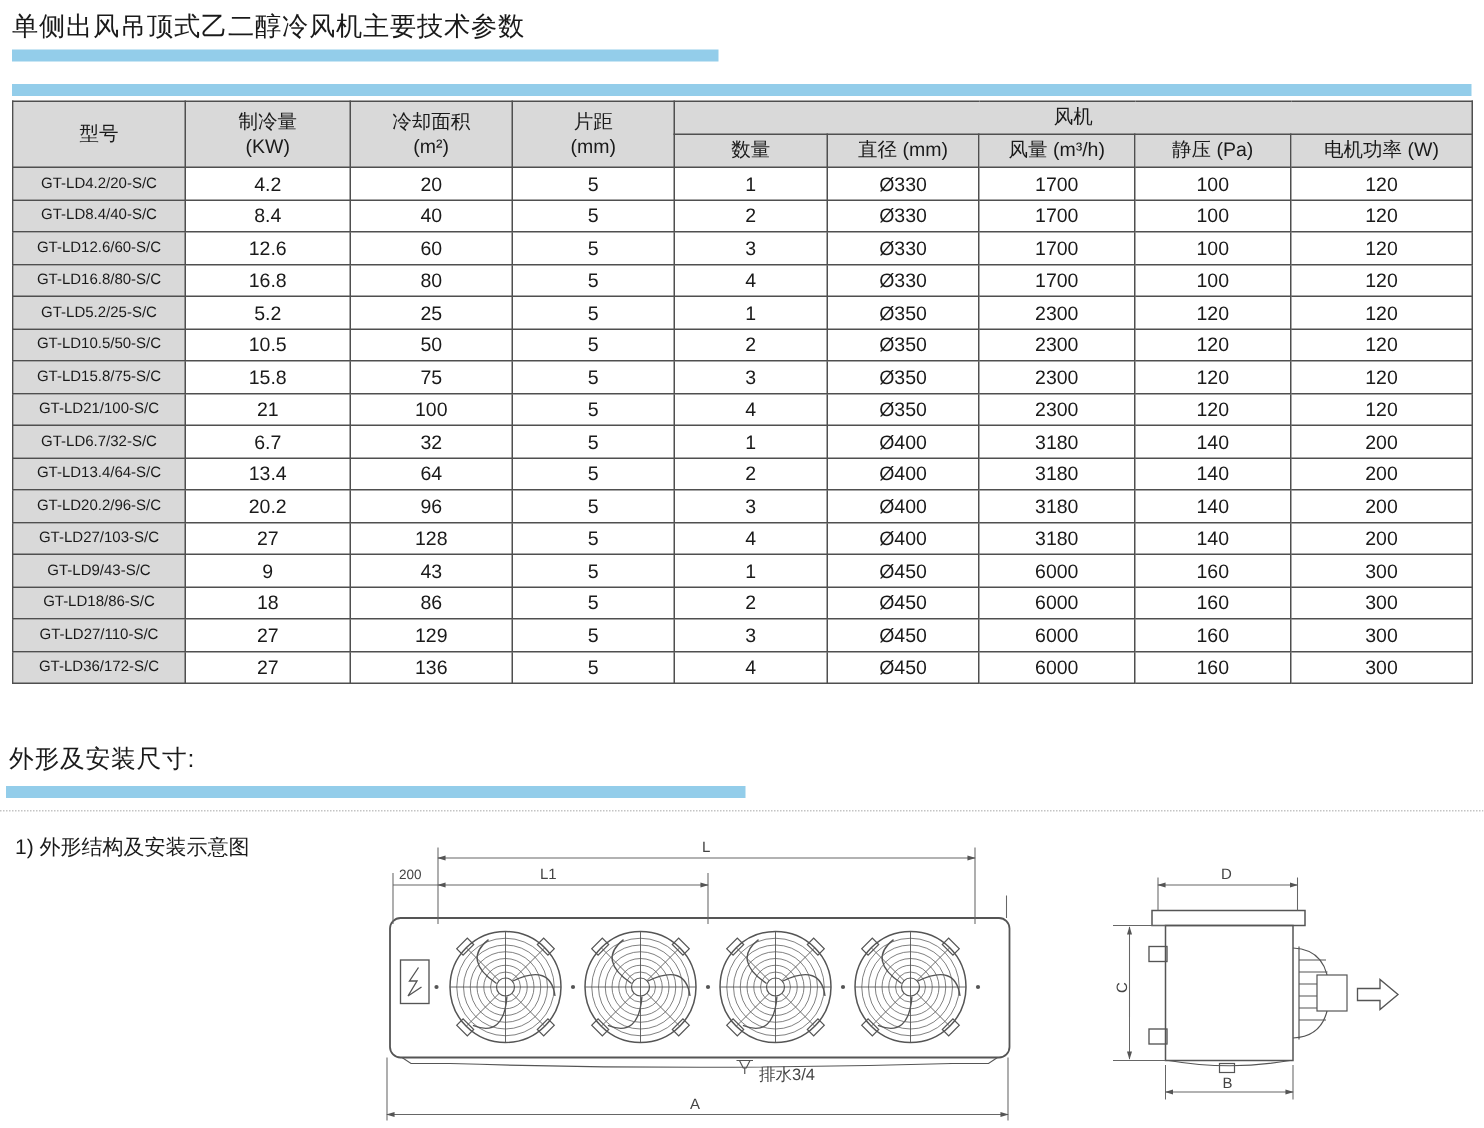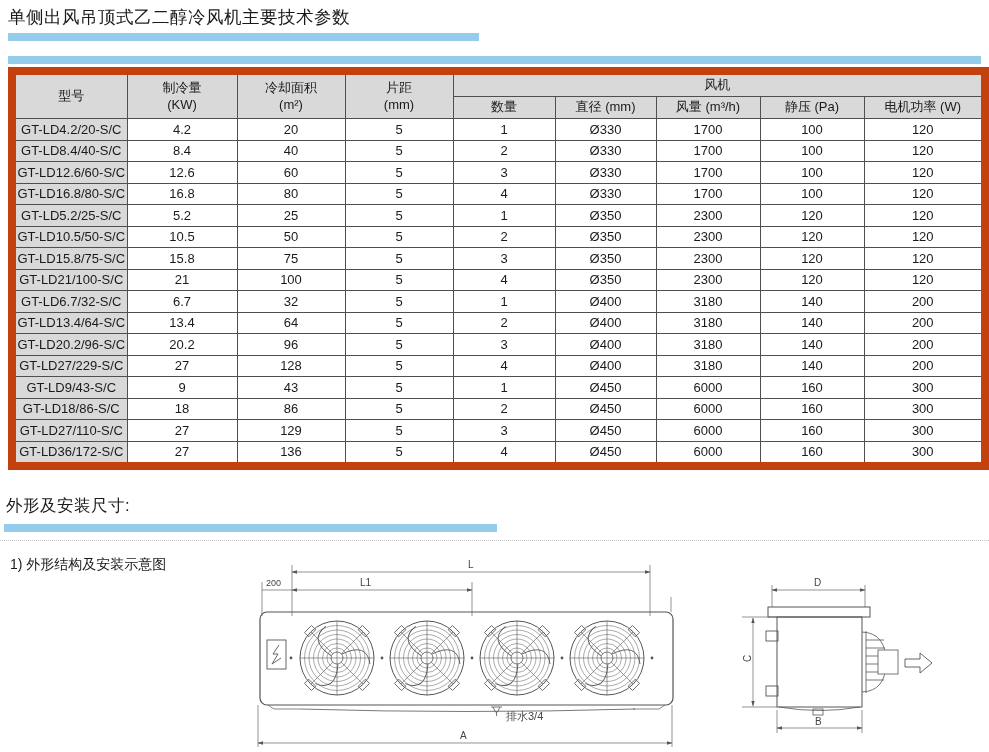--- a/index.html
+++ b/index.html
@@ -6,26 +6,26 @@
   body{
     width:989px;height:752px;position:relative;background:#fff;
     font-family:"Liberation Sans","DejaVu Sans",sans-serif;color:#1a1a1a;overflow:hidden;
   }
   .abs{position:absolute;}
   #page-title{left:8px;top:5px;font-size:17.5px;font-weight:normal;letter-spacing:.5px;}
   .accent-bar{height:8px;background:#93cdea;}
   #bar-title{left:8px;top:33px;width:471px;}
   #bar-table{left:8px;top:56px;width:973px;}
   #spec-table{left:8px;top:67px;width:973px;border-collapse:collapse;table-layout:fixed;
-    border:8px solid #c2410c;font-size:13px;}
+    border:1px solid #c2410c;font-size:13px;}
   #spec-table th,#spec-table td{
     border:1px solid #4f4f4f;text-align:center;vertical-align:middle;
     padding:0 1px;height:20.5px;font-weight:normal;white-space:nowrap;overflow:hidden;}
   #spec-table thead th{background:#d9d9d9;height:21px;line-height:1.25;}
-  #spec-table td.model-col{background:#d9d9d9;font-size:13px;}
+  #spec-table td.model-col{background:#d9d9d9;font-size:10px;}
   #section-title{left:6px;top:495px;font-size:16.5px;font-weight:normal;letter-spacing:.5px;}
   #bar-section{left:4px;top:524px;width:493px;}
   #dot-sep{left:0;top:540px;width:989px;border-top:1px dotted #c4c4c4;height:0;}
   #figure-caption{left:10px;top:556px;font-size:14px;}
   #drawing{left:0;top:545px;}
   svg text{font-family:"Liberation Sans","DejaVu Sans",sans-serif;fill:#444;}
 </style>
 </head>
 <body>
 
@@ -186,21 +186,21 @@
         <td>20.2</td>
         <td>96</td>
         <td>5</td>
         <td>3</td>
         <td>Ø400</td>
         <td>3180</td>
         <td>140</td>
         <td>200</td>
       </tr>
       <tr>
-        <td class="model-col">GT-LD27/229-S/C</td>
+        <td class="model-col">GT-LD27/103-S/C</td>
         <td>27</td>
         <td>128</td>
         <td>5</td>
         <td>4</td>
         <td>Ø400</td>
         <td>3180</td>
         <td>140</td>
         <td>200</td>
       </tr>
       <tr>

